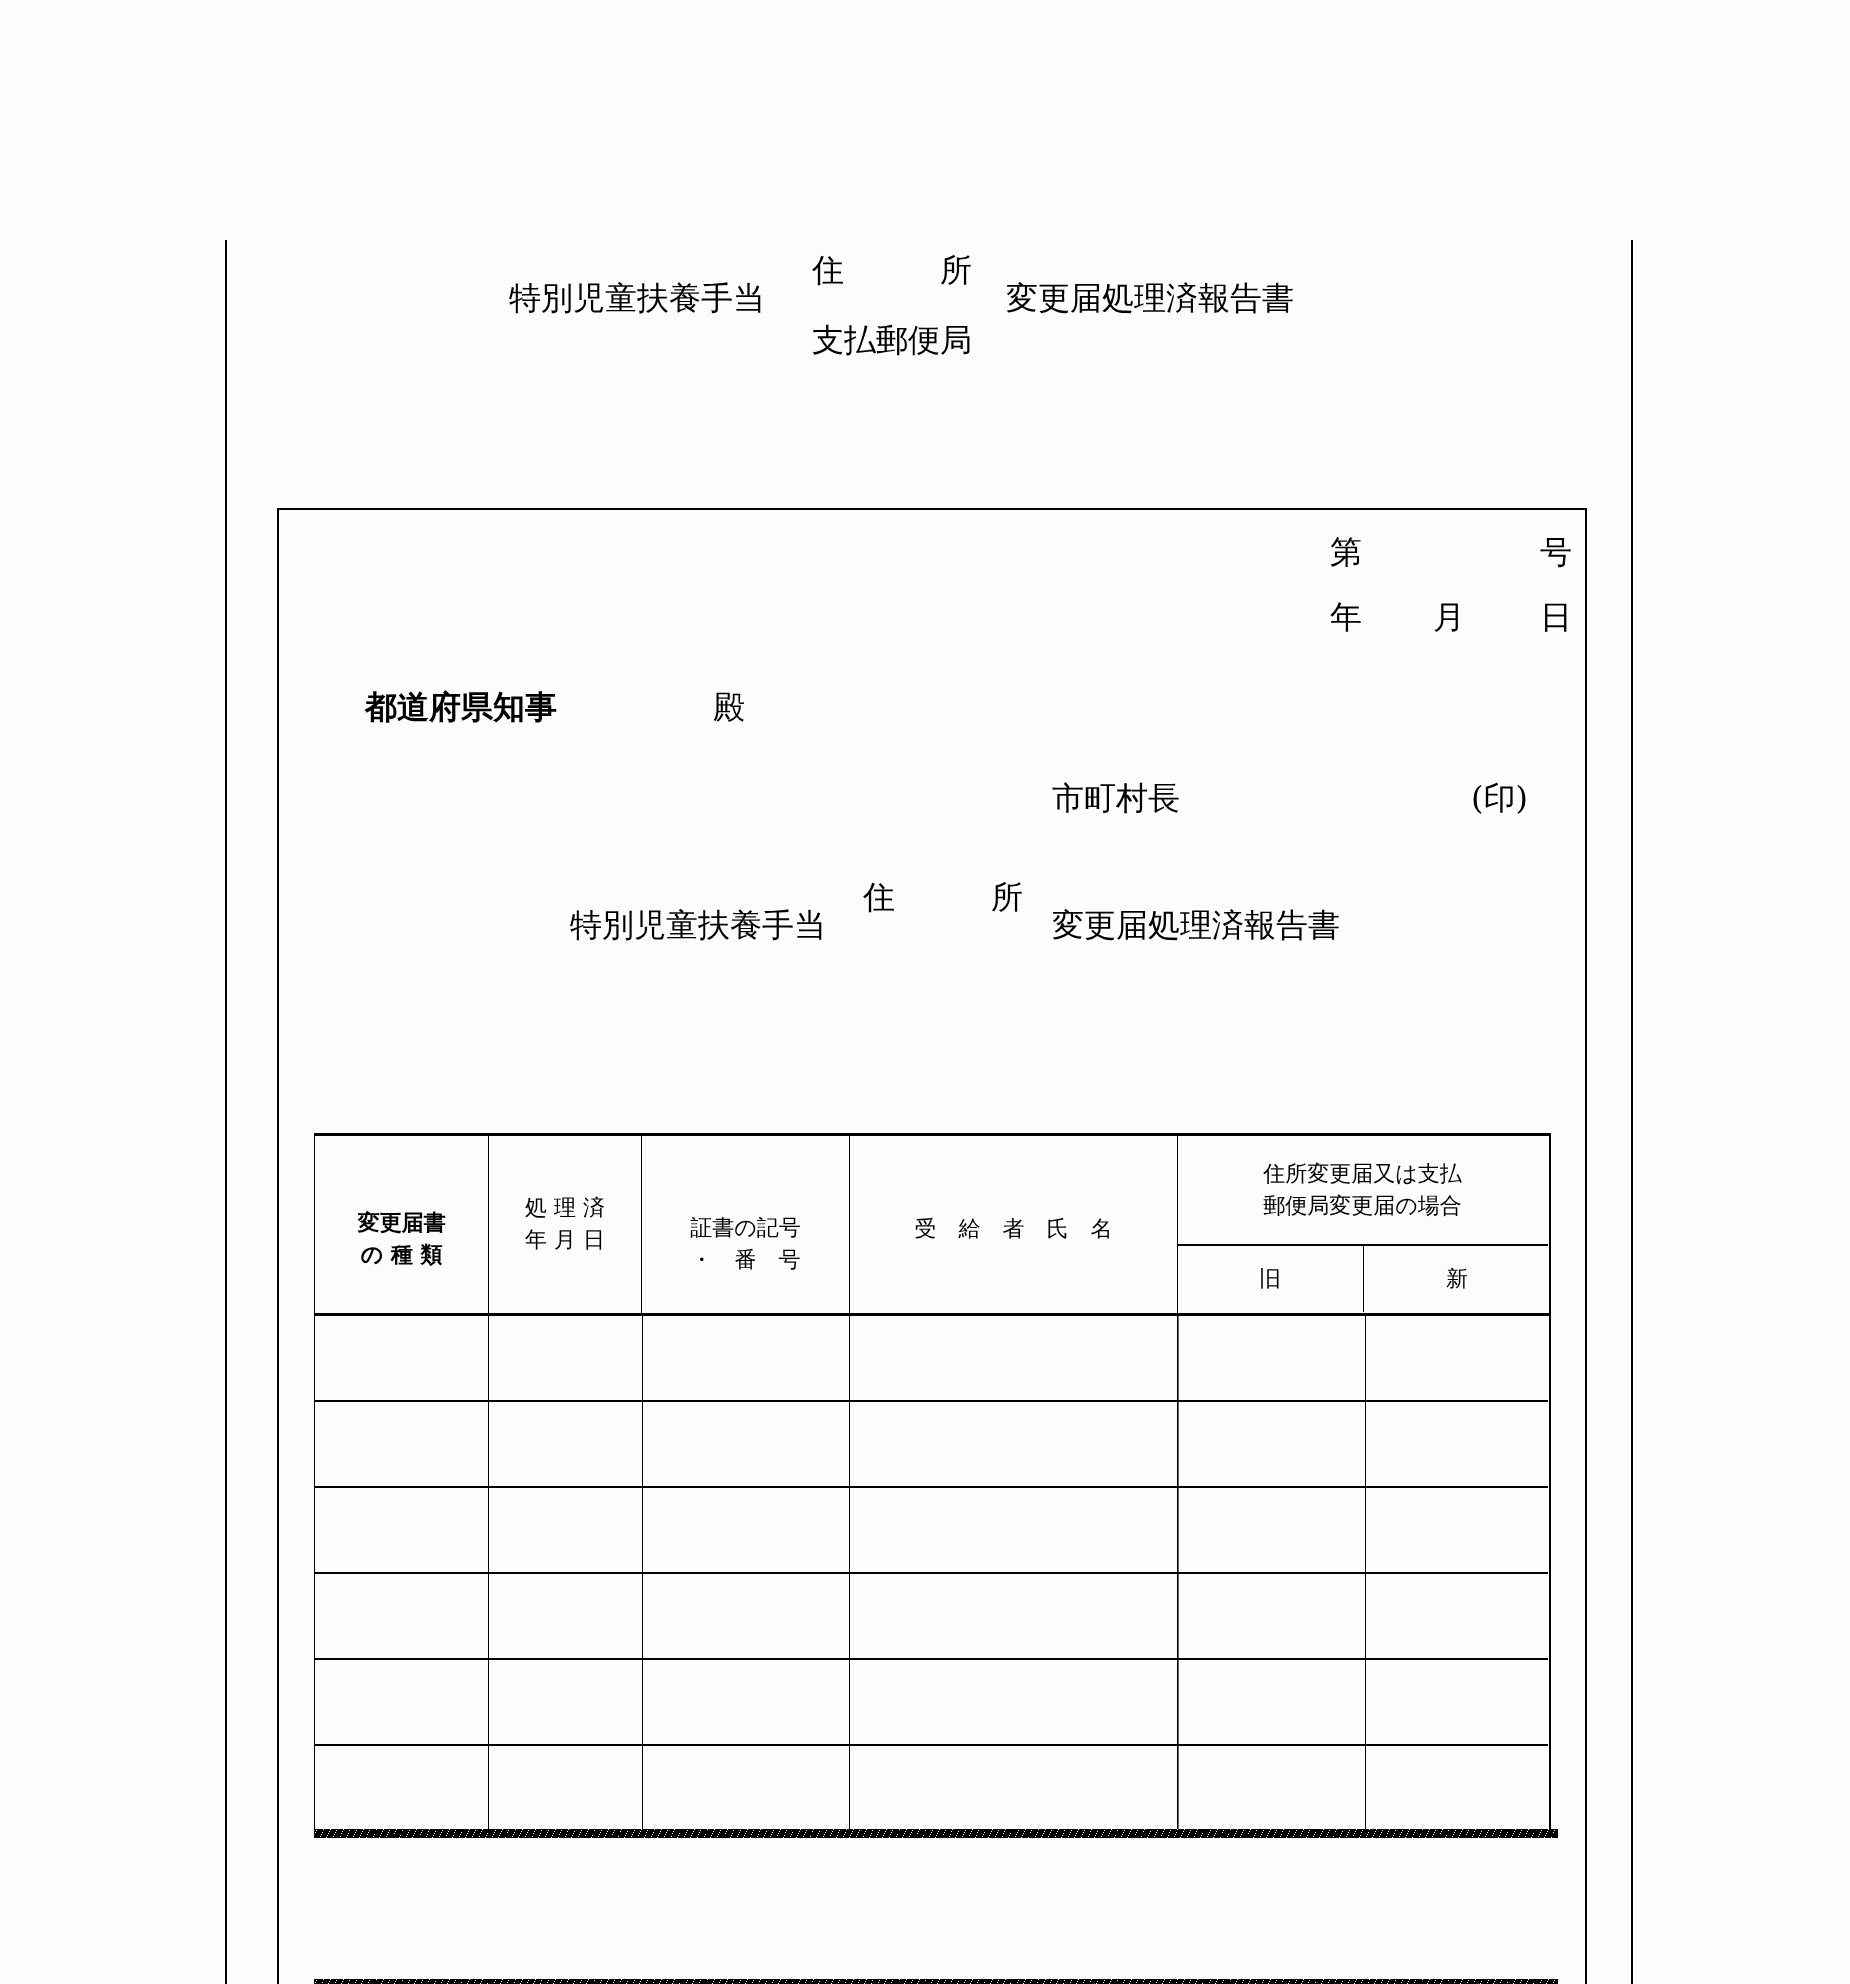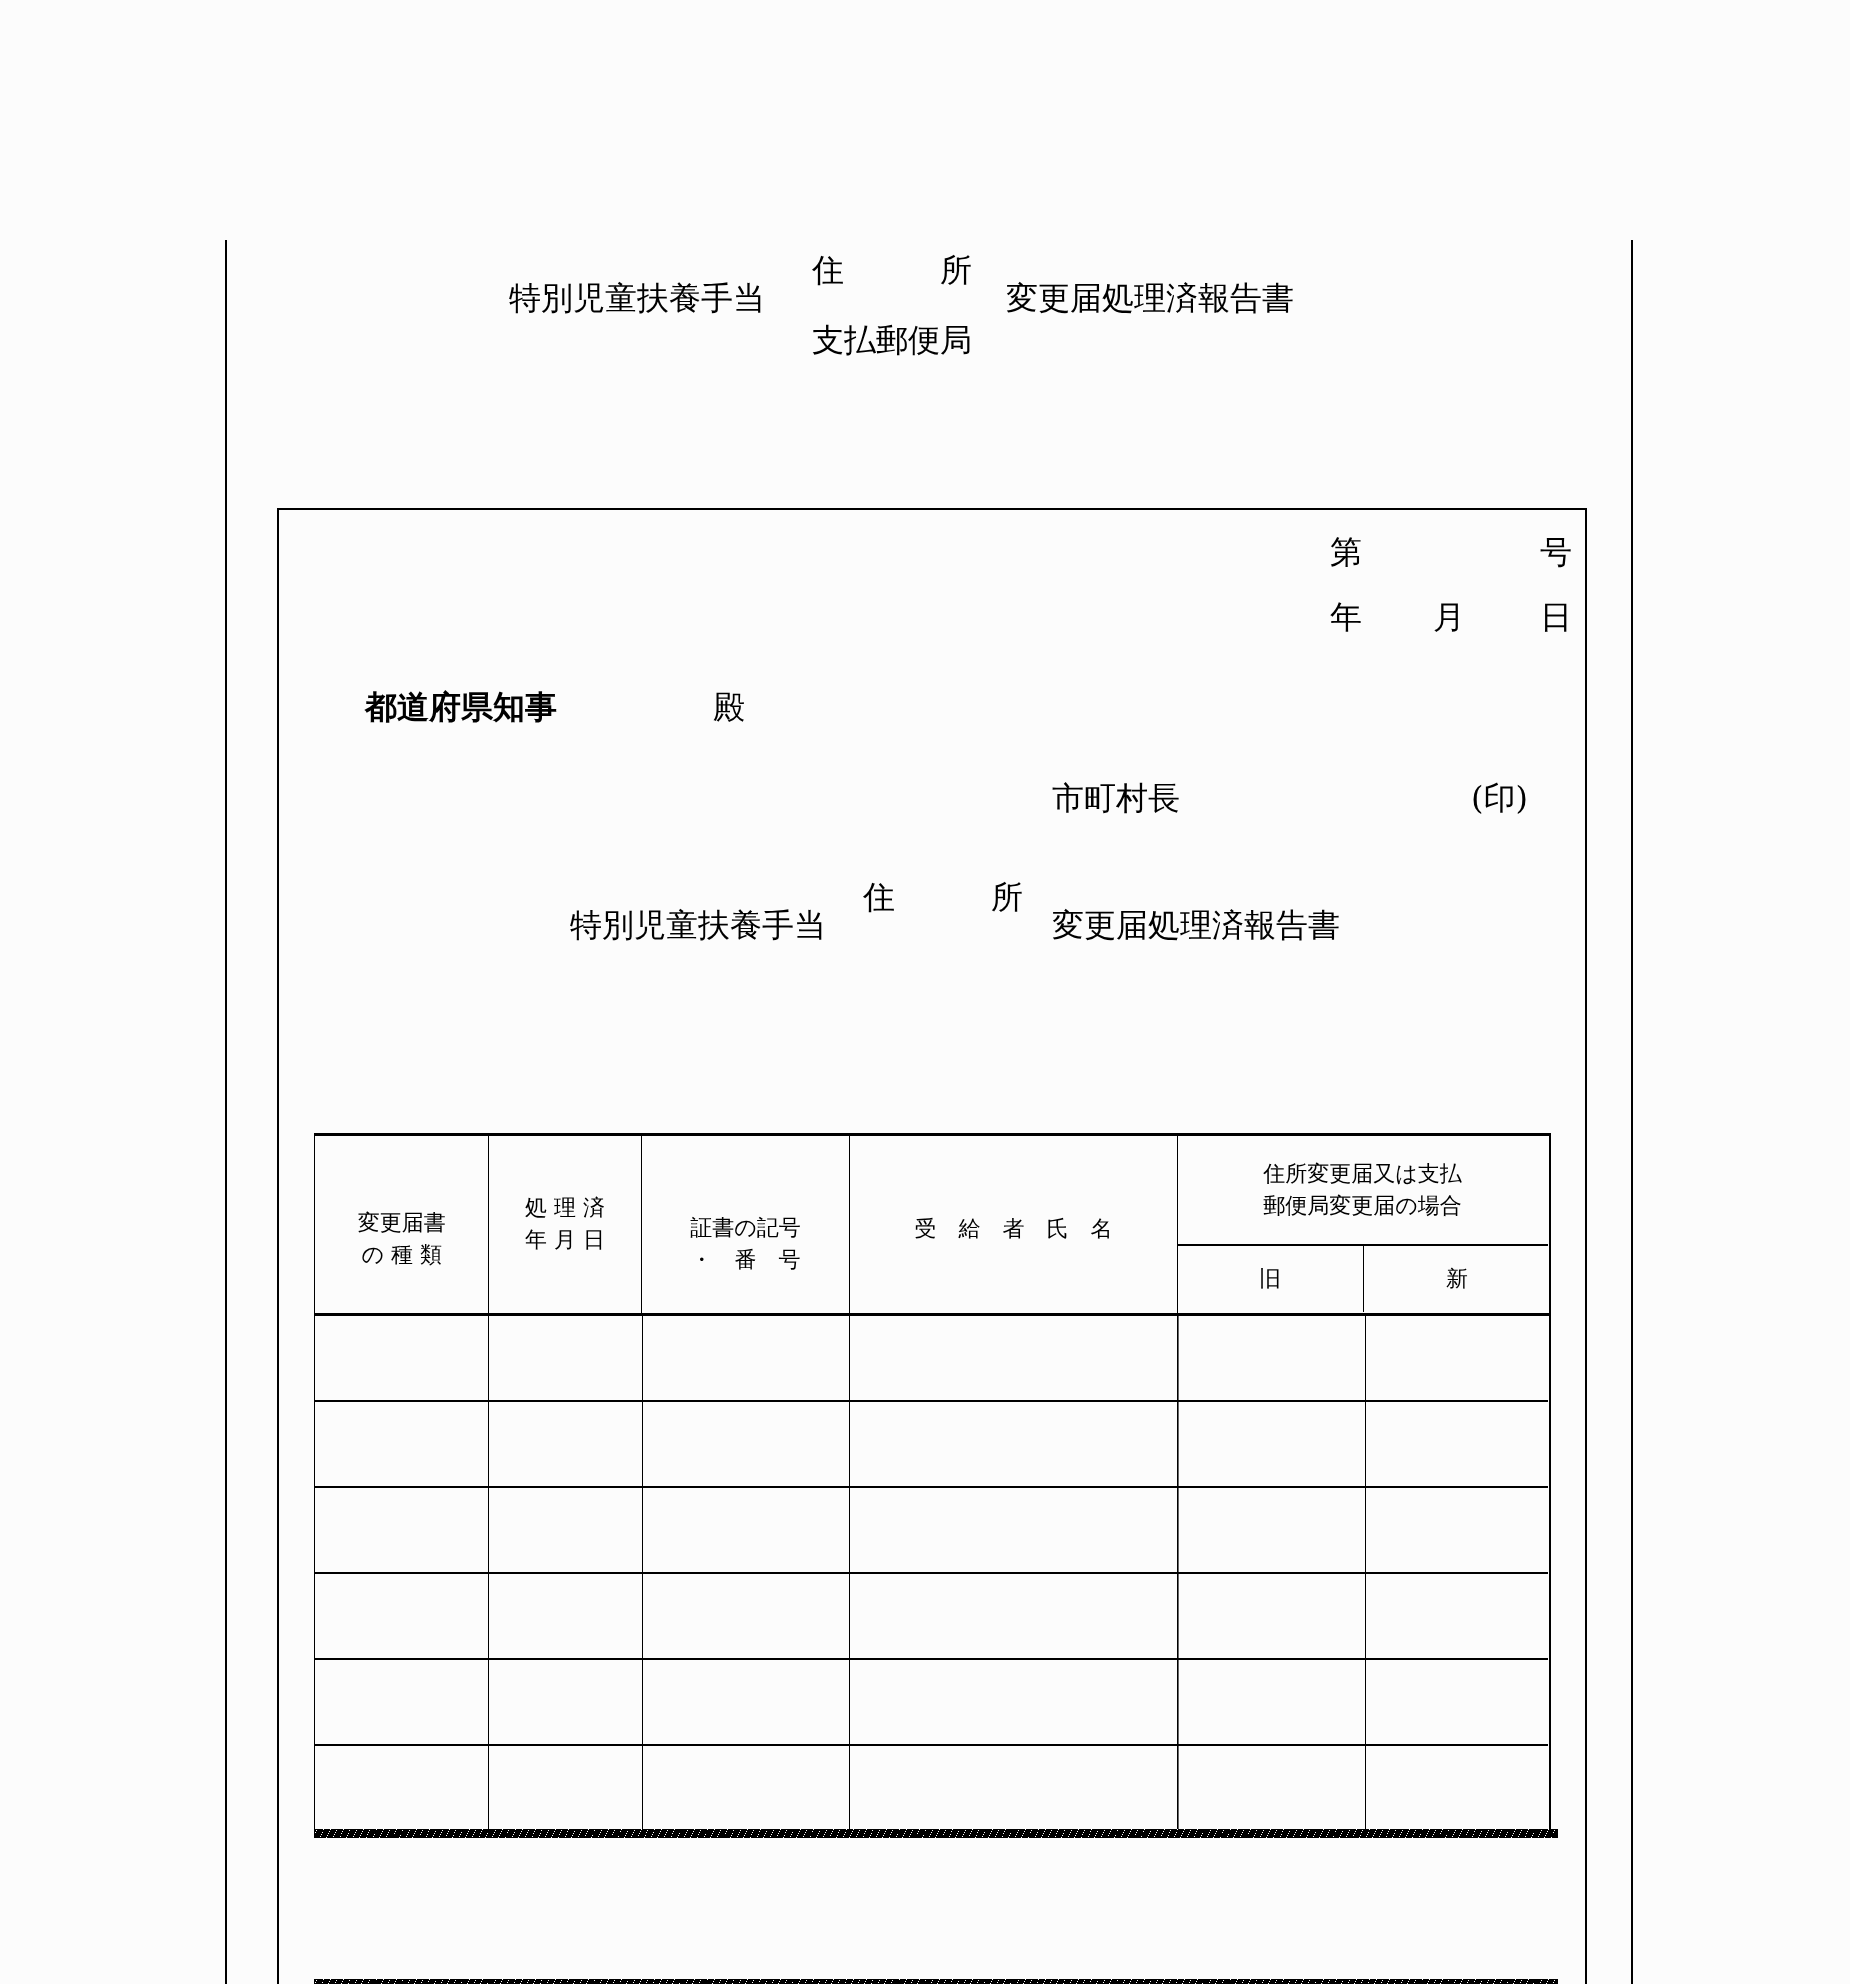--- a/index.html
+++ b/index.html
@@ -43,21 +43,21 @@
 <div class="txt" style="left:1052px;top:909px;">変更届処理済報告書</div>
 
 <div class="abs" style="left:314px;top:1133px;width:1236px;height:1277px;">
 
   <div class="abs" style="left:0;top:0;width:1236px;height:2.8px;background:#000;"></div>
 
   <div class="abs" style="left:0;top:0;width:1.2px;height:700px;background:#000;"></div>
 
   <div class="abs" style="left:1235px;top:0;width:1.6px;height:700px;background:#000;"></div>
 
-  <div class="hdr-cell" style="left:1.2px;top:2.8px;width:174px;height:206px;border-right:1.2px solid #000;box-sizing:border-box;">
+  <div class="hdr-cell" style="left:1.2px;top:2.8px;width:174px;height:206px;border-right:1.2px solid #000;box-sizing:border-box;font-weight:bold;">
     <div>
         <div>変更届書</div>
         <div>の 種 類</div>
       </div>
   </div>
   <div class="hdr-cell" style="left:175px;top:2.8px;width:153px;height:177px;border-right:1.2px solid #000;box-sizing:border-box;justify-content:center;">
     <div>
         <div>処 理 済</div>
         <div>年 月 日</div>
       </div>

